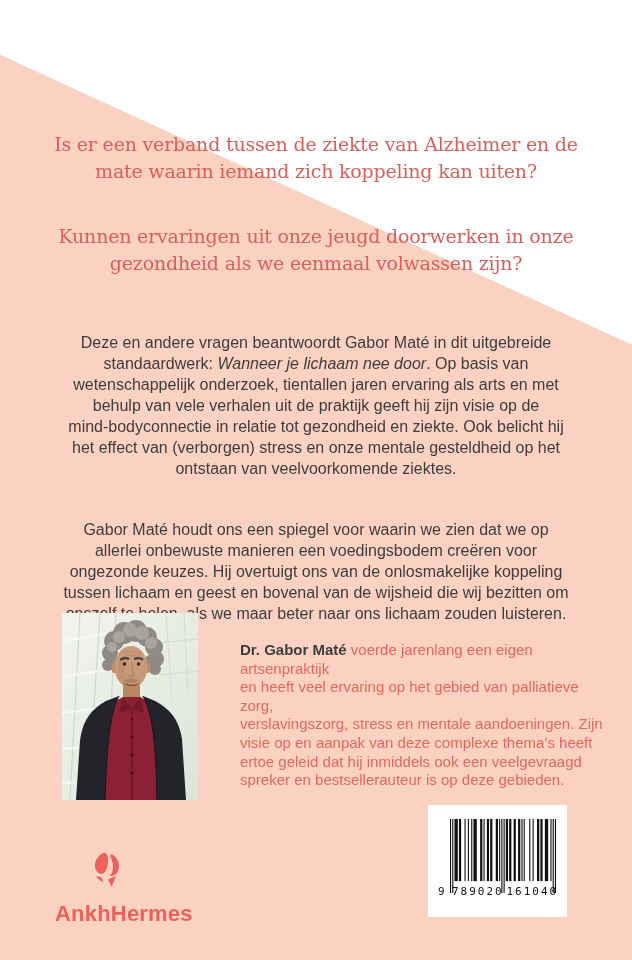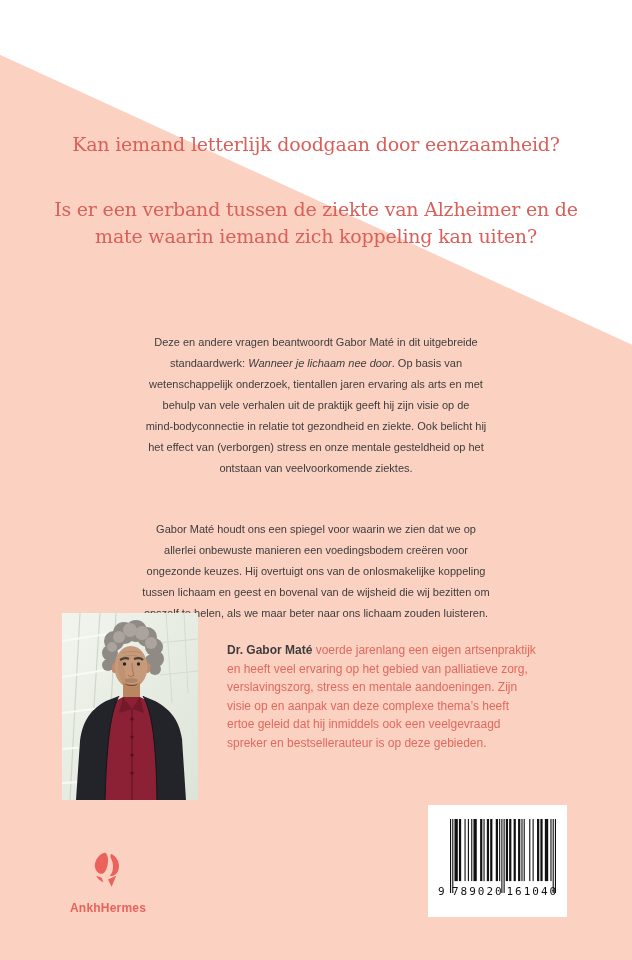--- a/index.html
+++ b/index.html
@@ -15,54 +15,55 @@
   .cover{position:relative;width:632px;height:960px;background:var(--peach);overflow:hidden;}
   .white-tri{position:absolute;inset:0;background:#ffffff;
     clip-path:polygon(0 0,100% 0,100% 35.9%,0 5.7%);}
   
   .questions{position:absolute;top:104px;left:0;width:632px;text-align:center;
     color:var(--accent);font-family:"DejaVu Serif",serif;font-size:19px;line-height:27px;
     letter-spacing:-0.2px;white-space:pre-line;}
   .questions p{margin-bottom:11px;}
   
   .description{position:absolute;top:311px;left:30px;width:572px;text-align:center;
-    color:var(--dark);font-size:11px;line-height:21px;white-space:pre-line;}
+    color:var(--dark);font-size:16px;line-height:21px;white-space:pre-line;}
   .description .para{margin-bottom:19px;}
   .italic{font-style:italic;}
   
   .photo{position:absolute;left:62px;top:613px;width:136px;height:187px;overflow:hidden;}
   .photo svg{display:block;width:136px;height:187px;}
   
-  .bio{position:absolute;left:227px;top:641px;width:372px;
-    font-size:12px;line-height:18.6px;white-space:pre-line;color:var(--bio);}
+  .bio{position:absolute;left:240px;top:641px;width:372px;
+    font-size:15px;line-height:18.6px;white-space:pre-line;color:var(--bio);}
   .bio-name{color:var(--dark);font-weight:bold;}
   
   .publisher{position:absolute;left:55px;top:851px;width:106px;text-align:center;}
   .publisher svg{display:block;margin:0 auto;width:40px;height:46px;}
-  .pub-name{margin-top:4px;font-size:12px;font-weight:600;color:var(--logo);letter-spacing:0.2px;}
+  .pub-name{margin-top:4px;font-size:22px;font-weight:600;color:var(--logo);letter-spacing:0.2px;}
   
   .barcode-box{position:absolute;left:428px;top:805px;width:139px;height:112px;
     background:#ffffff;padding-top:14px;}
   .barcode-box svg{display:block;margin-left:22px;width:106px;height:74px;}
   .barcode-digits{display:flex;align-items:flex-end;margin:-8px 6px 0 10px;
     font-family:"DejaVu Sans Mono",monospace;font-size:11px;color:#111111;}
   .barcode-digits .lead{width:14px;}
   .barcode-digits .grp{flex:1;letter-spacing:2px;}
 </style>
 </head>
 <body>
 
 <div class="cover">
 
   <div class="white-tri"></div>
 
   <div class="questions">
-    <p>Kan iemand letterlijk doodgaan door eenzaamheid?</p>
     <p>Is er een verband tussen de ziekte van Alzheimer en de
 mate waarin iemand zich koppeling kan uiten?</p>
+    <p>Kunnen ervaringen uit onze jeugd doorwerken in onze
+gezondheid als we eenmaal volwassen zijn?</p>
   </div>
 
   <div class="description">
     <p class="para"><span>Deze en andere vragen beantwoordt Gabor Maté in dit uitgebreide
 standaardwerk: </span><span class="italic">Wanneer je lichaam nee door</span><span>. Op basis van
 wetenschappelijk onderzoek, tientallen jaren ervaring als arts en met
 behulp van vele verhalen uit de praktijk geeft hij zijn visie op de
 mind-bodyconnectie in relatie tot gezondheid en ziekte. Ook belicht hij
 het effect van (verborgen) stress en onze mentale gesteldheid op het
 ontstaan van veelvoorkomende ziektes.</span></p>

